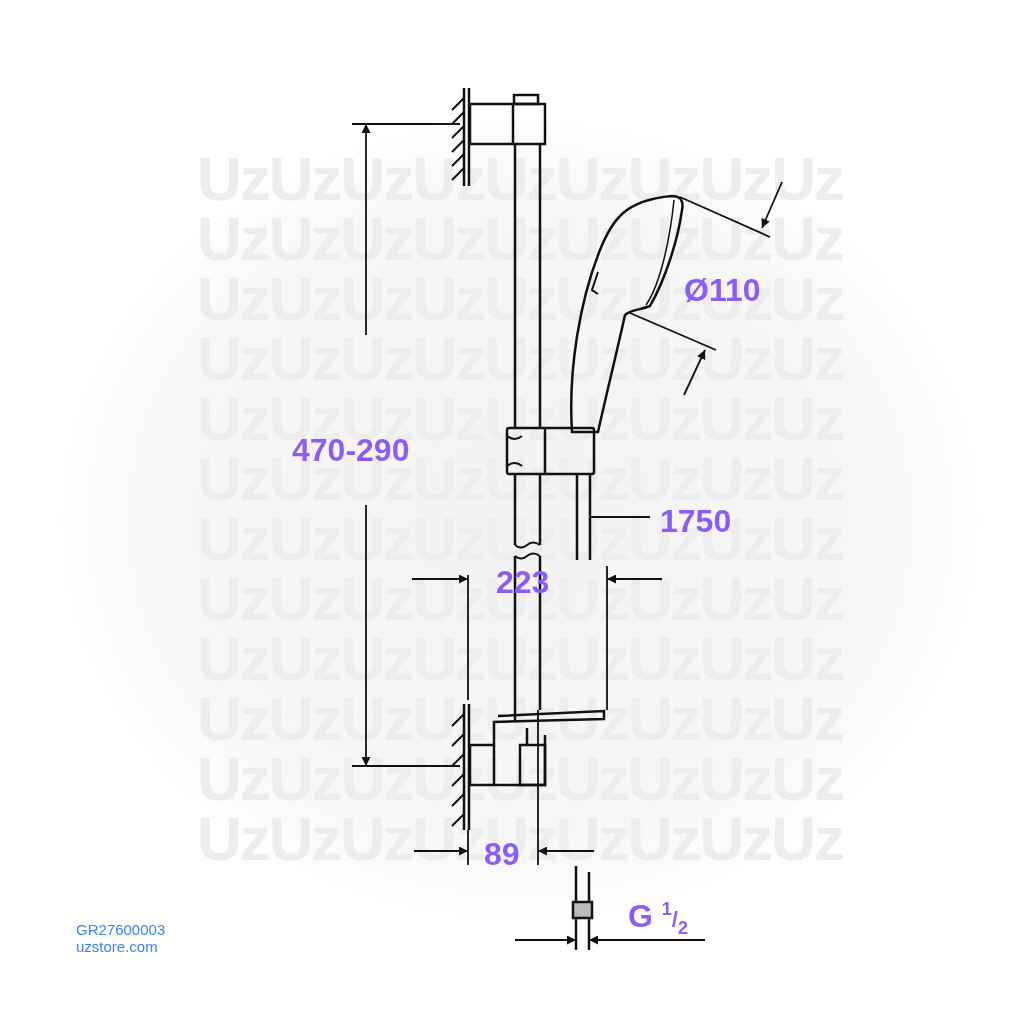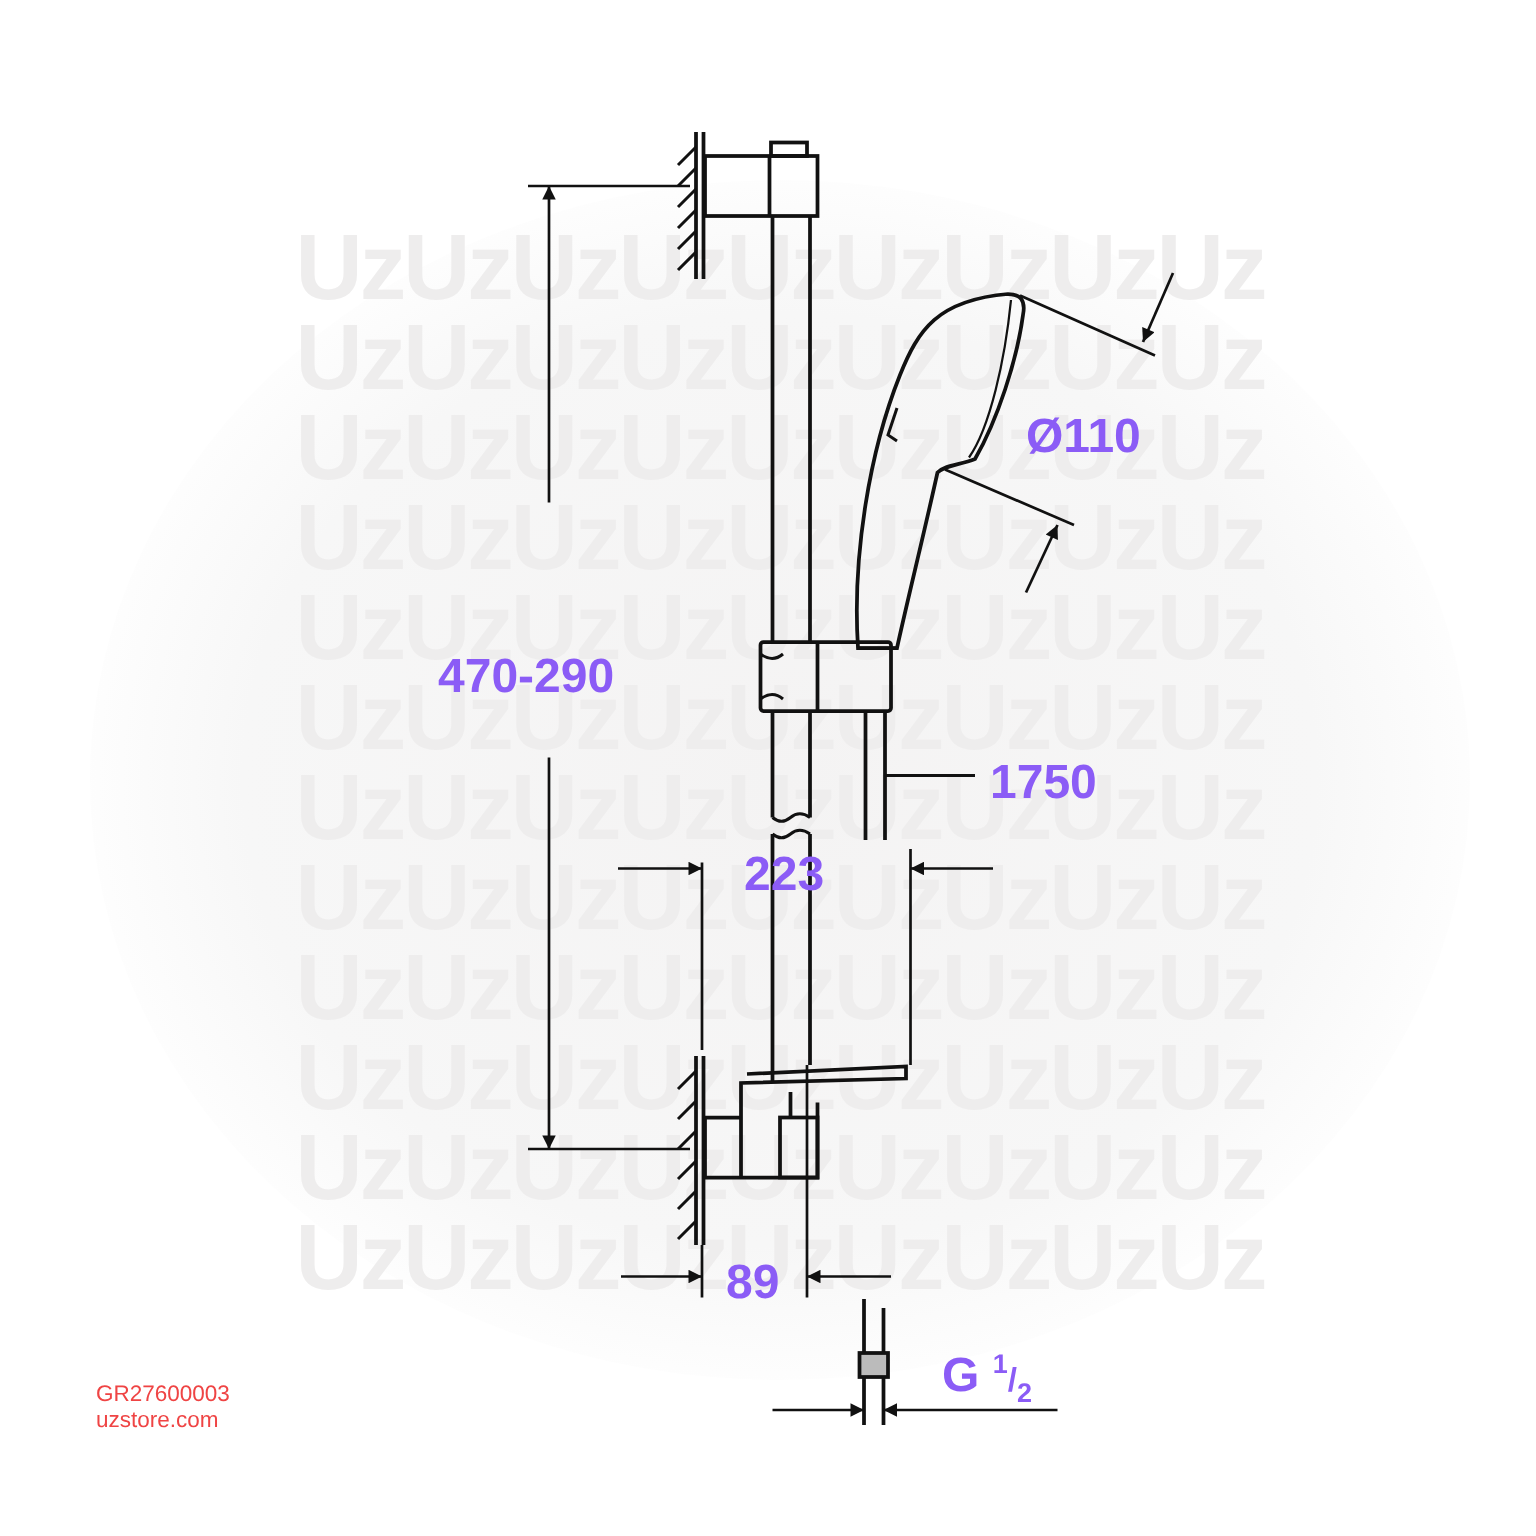--- a/index.html
+++ b/index.html
@@ -1,21 +1,21 @@
 <!DOCTYPE html>
 <html><head>
   <meta charset="utf-8">
   <style>
     html, body { margin: 0; padding: 0; }
     body { width: 1024px; height: 1024px; background: #ffffff; position: relative; overflow: hidden; font-family: "Liberation Sans", sans-serif; }
     .wm { position: absolute; left: 60px; top: 120px; width: 920px; height: 800px; border-radius: 50%; background: radial-gradient(ellipse at center, #f4f3f3 0%, #f7f7f7 55%, #ffffff 75%); }
     .wm-text { position: absolute; left: 80px; width: 880px; text-align: center; font-size: 62px; font-weight: bold; color: #eeeded; letter-spacing: -2px; white-space: nowrap; overflow: hidden; line-height: 58px; }
     svg.drawing { position: absolute; left: 0; top: 0; }
     .dim { position: absolute; font-size: 32px; color: #8b5cf6; font-weight: bold; }
-    .product { position: absolute; left: 64px; top: 921px; font-size: 15px; color: #ef4444; line-height: 17px; }
+    .product { position: absolute; left: 76px; top: 921px; font-size: 15px; color: #3b82f6; line-height: 17px; }
   </style>
 </head>
 <body>
 
 <div class="wm"></div>
 <div class="wm-text" style="top:150px">UzUzUzUzUzUzUzUzUz</div>
 <div class="wm-text" style="top:210px">UzUzUzUzUzUzUzUzUz</div>
 <div class="wm-text" style="top:270px">UzUzUzUzUzUzUzUzUz</div>
 <div class="wm-text" style="top:330px">UzUzUzUzUzUzUzUzUz</div>
 <div class="wm-text" style="top:390px">UzUzUzUzUzUzUzUzUz</div>

